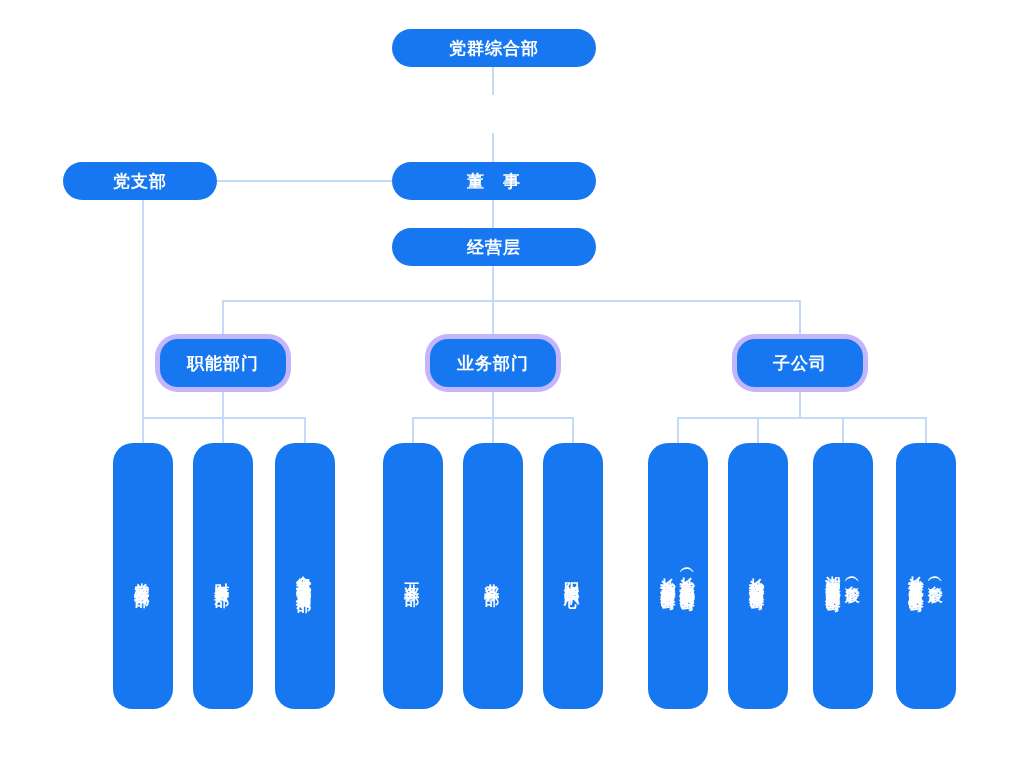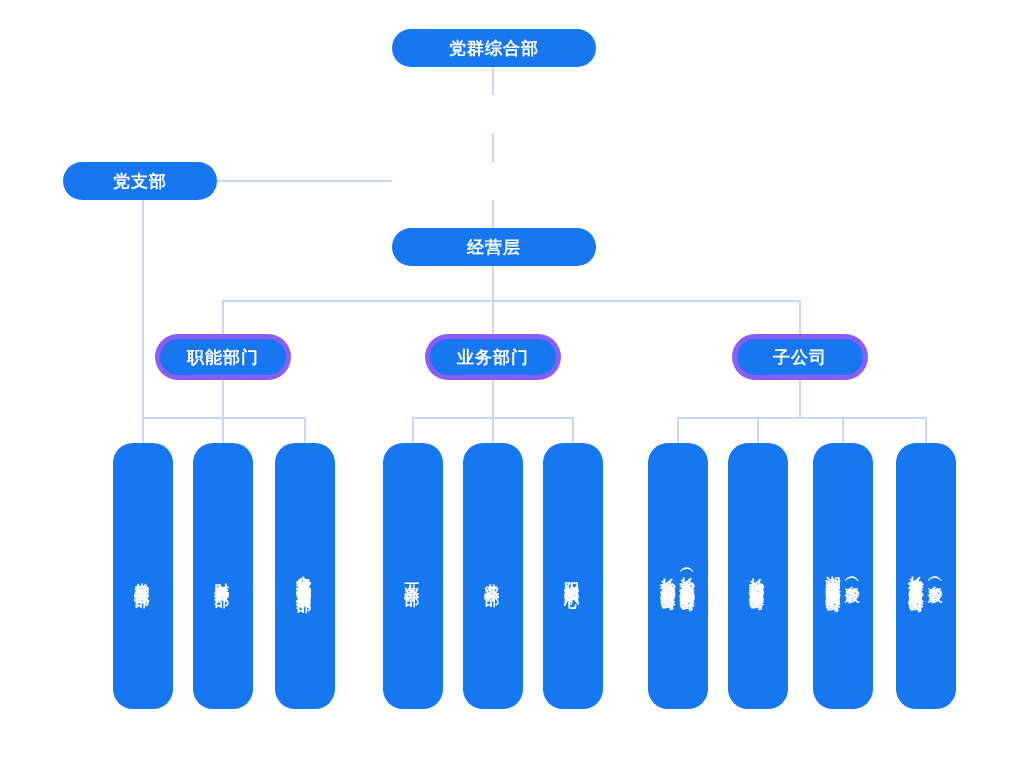--- a/index.html
+++ b/index.html
@@ -9,22 +9,22 @@
   }
   .line { position:absolute; background:#c3dbf9; }
   .v { width:2px; }
   .h { height:2px; }
   .pill {
     position:absolute; height:38px; background:#1677f0; border-radius:19px;
     color:#ffffff; font-weight:700; font-size:17px; letter-spacing:1px;
     display:flex; align-items:center; justify-content:center;
   }
   .halo {
-    position:absolute; width:136px; height:46px; top:334px;
-    background:#8b5cf6; border-radius:23px; box-sizing:border-box; padding:5px;
+    position:absolute; width:136px; height:58px; top:334px;
+    background:#c4b5fd; border-radius:23px; box-sizing:border-box; padding:5px;
     display:flex;
   }
   .halo .inner {
     flex:1; background:#1677f0; border-radius:18px; color:#ffffff;
     font-weight:700; font-size:17px; letter-spacing:1px;
     display:flex; align-items:center; justify-content:center;
   }
   .leaf {
     position:absolute; top:443px; width:60px; height:266px;
     background:#1677f0; border-radius:20px; color:#ffffff;
@@ -62,20 +62,23 @@
   <div class="line v" style="left:412px;top:417px;height:26px"></div>
   <div class="line v" style="left:492px;top:417px;height:26px"></div>
   <div class="line v" style="left:572px;top:417px;height:26px"></div>
   <div class="line v" style="left:677px;top:417px;height:26px"></div>
   <div class="line v" style="left:757px;top:417px;height:26px"></div>
   <div class="line v" style="left:842px;top:417px;height:26px"></div>
   <div class="line v" style="left:925px;top:417px;height:26px"></div>
 
   <div class="pill" style="left:392px;top:29px;width:204px">
       <span>党群综合部</span>
+    </div>
+  <div class="pill" style="left:392px;top:162px;width:204px">
+      <span>董　事</span>
     </div>
   <div class="pill" style="left:63px;top:162px;width:154px">
       <span>党支部</span>
     </div>
 
   <div class="pill" style="left:392px;top:228px;width:204px">
       <span>经营层</span>
     </div>
 
   <div class="halo" style="left:155px">

